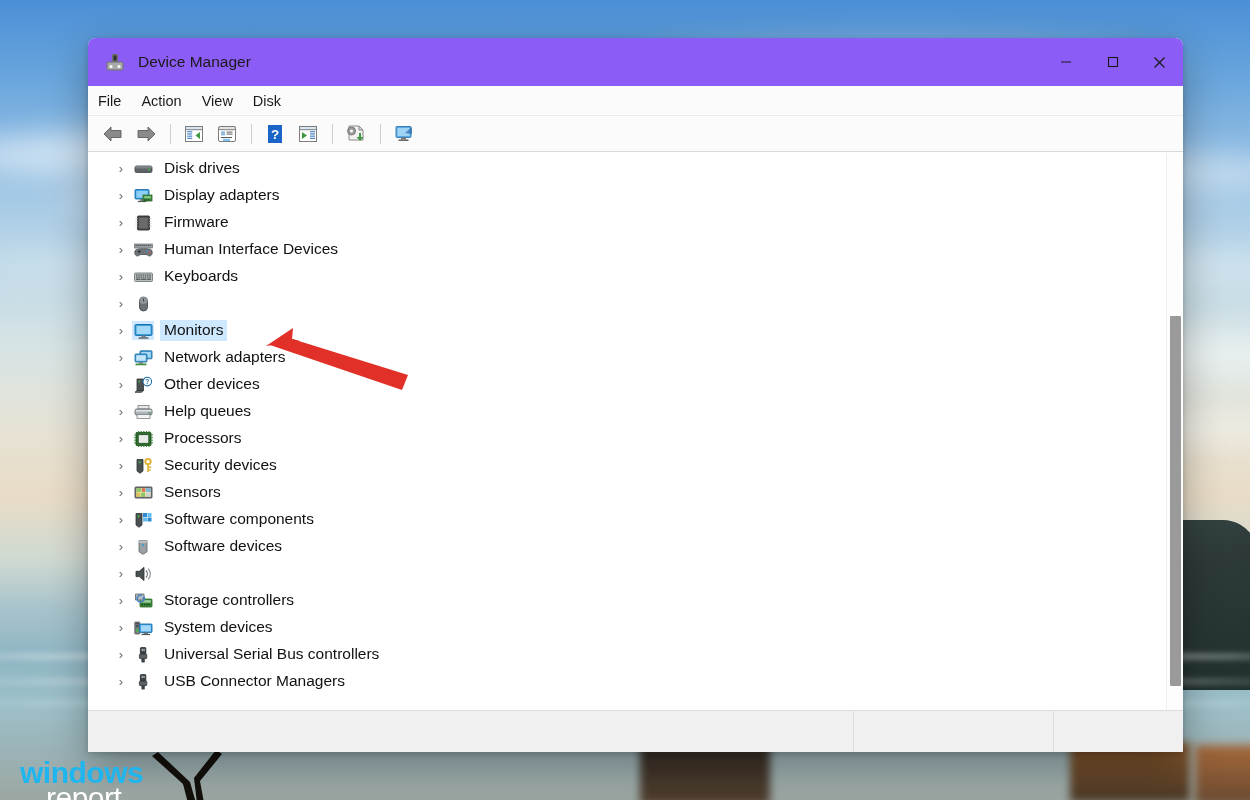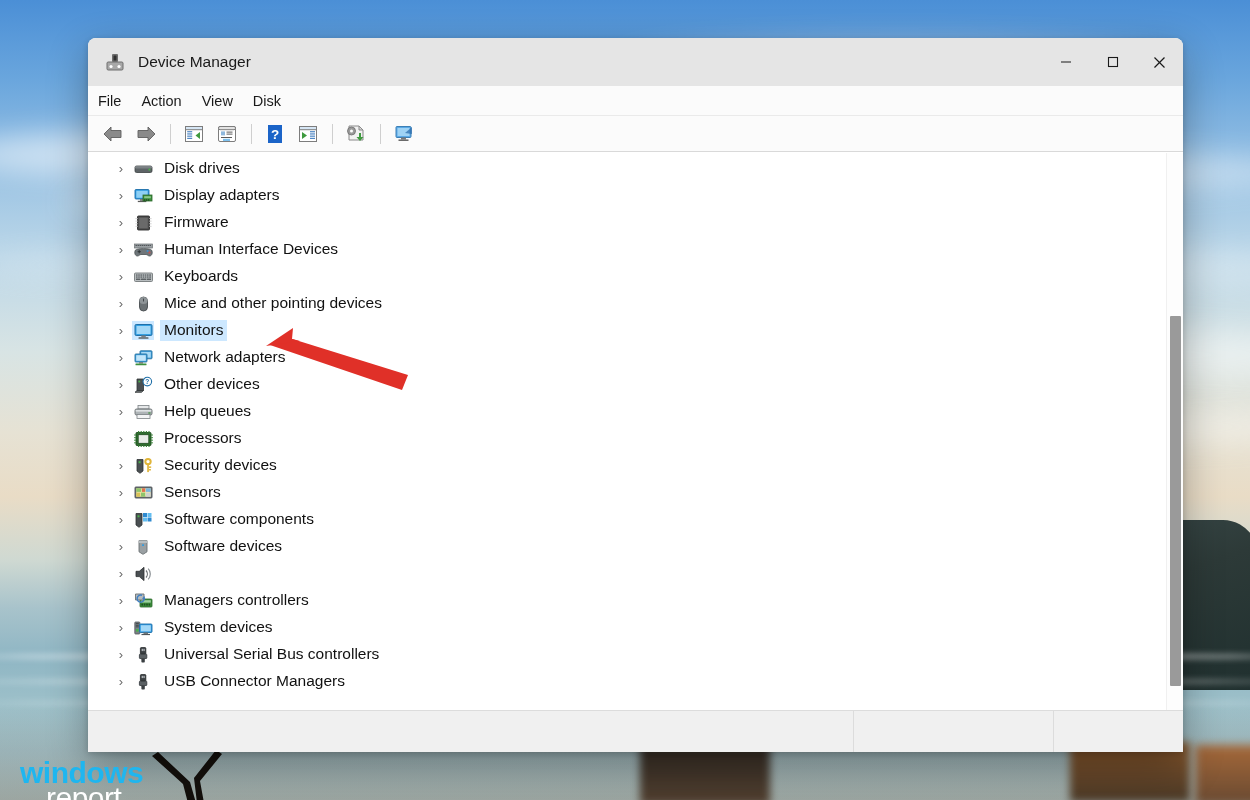--- a/index.html
+++ b/index.html
@@ -111,21 +111,21 @@
     background: #ffffff;
     border-radius: 8px 8px 0 0;
     box-shadow: 0 14px 40px rgba(0,0,0,0.32), 0 2px 6px rgba(0,0,0,0.18);
     overflow: hidden;
     display: flex; flex-direction: column;
   }
 
   
   #titlebar {
     height: 48px;
-    background: #e5e5e5;
+    background: #8b5cf6;
     display: flex; align-items: center;
     flex: 0 0 auto;
     position: relative;
   }
   #titlebar .app-icon {
     margin-left: 16px; width: 22px; height: 22px;
     display:flex; align-items:center; justify-content:center;
   }
   #titlebar .title-text {
     margin-left: 12px;
@@ -494,21 +494,20 @@
           </div>
           <div class="tree-row">
             <span class="chev">›</span>
             <span class="dev-icon">
               <svg width="21" height="18" viewBox="0 0 21 18">
                 <rect x="6.5" y="2" width="8" height="14" rx="4" fill="#6b7174" stroke="#474c4f" stroke-width="0.9"></rect>
                 <rect x="6.5" y="2" width="8" height="7" rx="4" fill="#8e9497"></rect>
                 <rect x="10.1" y="3.4" width="0.9" height="3.2" rx="0.45" fill="#3a3f42"></rect>
               </svg>
             </span>
-            <span class="label">Mice and other pointing devices</span>
           </div>
           <div class="tree-row selected">
             <span class="chev">›</span>
             <span class="dev-icon">
               <svg width="21" height="18" viewBox="0 0 21 18">
                 <rect x="2" y="2.5" width="17" height="11" rx="1.2" fill="#35a1e3" stroke="#1f6fa8" stroke-width="1"></rect>
                 <rect x="3.5" y="4" width="14" height="8" fill="#a3d8f7"></rect>
                 <rect x="8.3" y="13.5" width="4.5" height="1.8" fill="#7c8285"></rect>
                 <rect x="5.5" y="15.3" width="10" height="1.4" rx="0.5" fill="#5d6366"></rect>
               </svg>
@@ -660,21 +659,21 @@
                   <rect x="8.4" y="11.6" width="1.6" height="2"></rect>
                   <rect x="10.8" y="11.6" width="1.6" height="2"></rect>
                   <rect x="13.2" y="11.6" width="1.6" height="2"></rect>
                   <rect x="15.6" y="11.6" width="1.6" height="2"></rect>
                 </g>
                 <path d="M2.5 2 H11 V8 H2.5 Z" fill="#b5bbbe" stroke="#6b7073" stroke-width="0.9"></path>
                 <path d="M9 3.2 A3.6 3.6 0 1 0 11.3 6.6" fill="none" stroke="#3f7fc2" stroke-width="1.5"></path>
                 <path d="M11.6 4 L12.2 7.4 L8.9 6.4 Z" fill="#3f7fc2"></path>
               </svg>
             </span>
-            <span class="label">Managers controllers</span>
+            <span class="label">Storage controllers</span>
           </div>
           <div class="tree-row">
             <span class="chev">›</span>
             <span class="dev-icon">
               <svg width="21" height="18" viewBox="0 0 21 18">
                 <rect x="1.8" y="3" width="5" height="12" rx="0.7" fill="#7a8185" stroke="#50565a" stroke-width="0.8"></rect>
                 <g fill="#3b4144">
                   <rect x="2.8" y="4.2" width="3" height="0.9"></rect>
                   <rect x="2.8" y="5.8" width="3" height="0.9"></rect>
                   <rect x="2.8" y="7.4" width="3" height="0.9"></rect>

